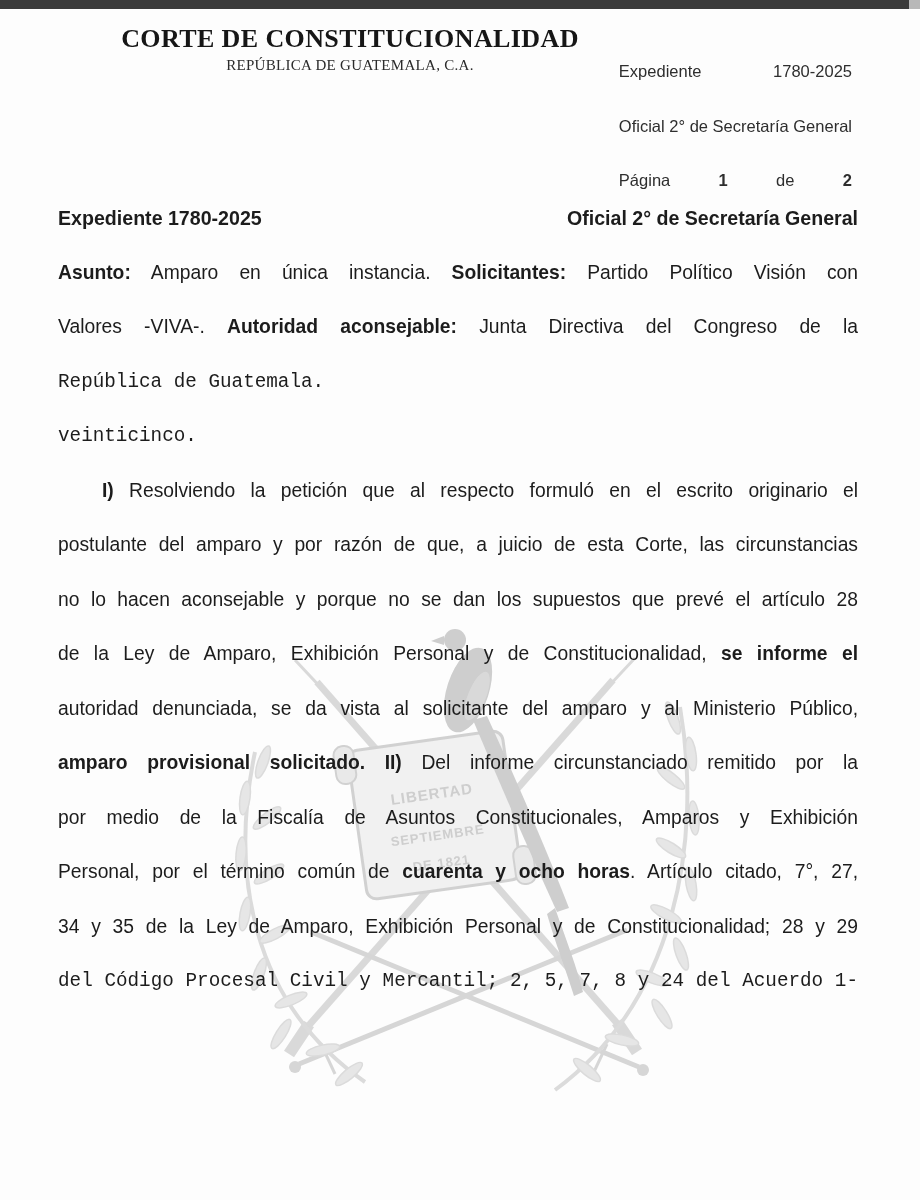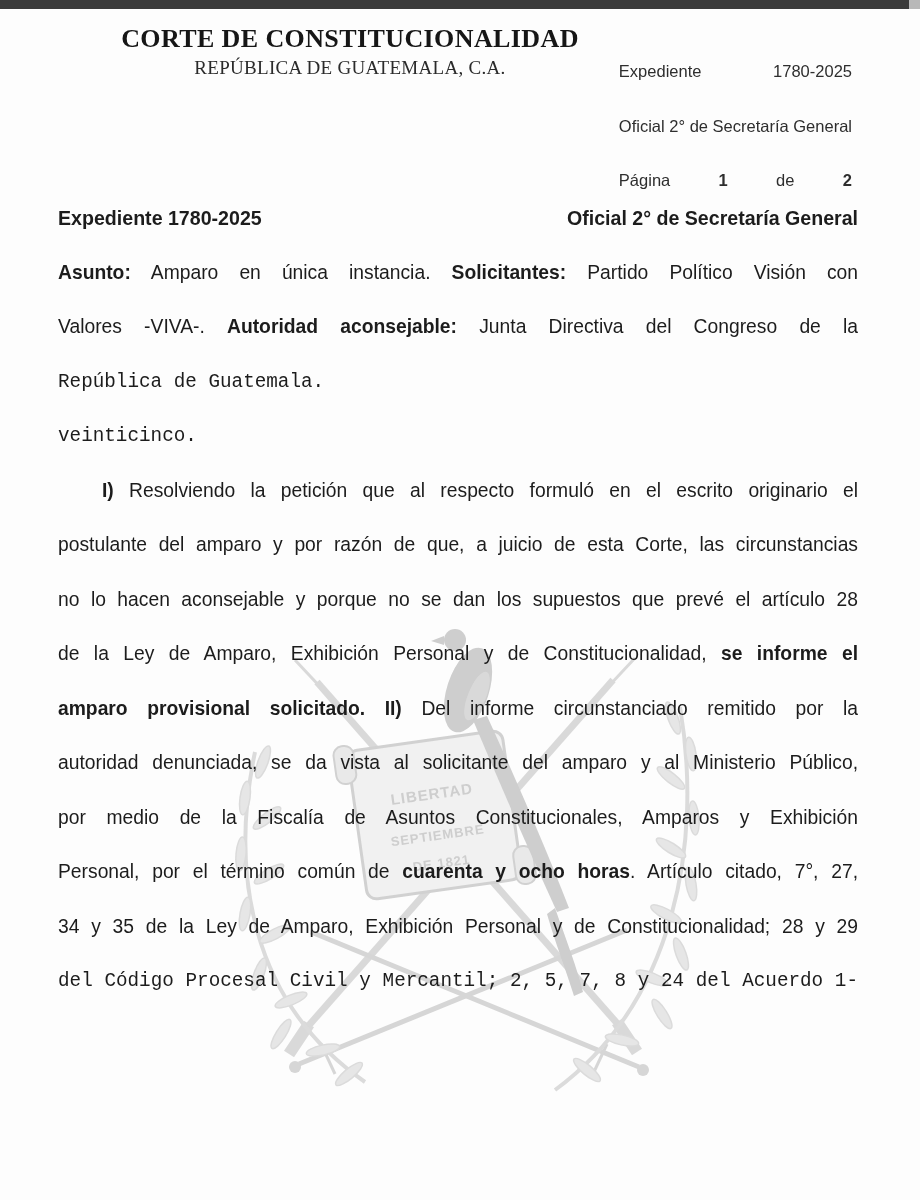--- a/index.html
+++ b/index.html
@@ -27,21 +27,21 @@
   }
   .letterhead-title {
     font-family:"Liberation Serif", serif;
     font-weight:bold;
     font-size:26px;
     letter-spacing:0.4px;
     color:#161616;
   }
   .letterhead-subtitle {
     font-family:"Liberation Serif", serif;
-    font-size:19px;
+    font-size:15px;
     letter-spacing:0.3px;
     color:#2b2b2b;
     margin-top:3px;
   }
   .case-info {
     position:absolute; top:59px; right:68px;
     text-align:right;
     font-size:16.5px;
     line-height:25.5px;
     color:#2e2e2e;
@@ -182,21 +182,21 @@
         <div class="line"><span>República de Guatemala.</span></div>
       </div>
       <div class="para">
         <div class="line"><span>veinticinco.</span></div>
       </div>
       <div class="para indent-first">
         <div class="line"><span class="b">I)</span><span> Resolviendo la petición que al respecto formuló en el escrito originario el</span></div>
         <div class="line"><span>postulante del amparo y por razón de que, a juicio de esta Corte, las circunstancias</span></div>
         <div class="line"><span>no lo hacen aconsejable y porque no se dan los supuestos que prevé el artículo 28</span></div>
         <div class="line"><span>de la Ley de Amparo, Exhibición Personal y de Constitucionalidad, </span><span class="b">se informe el</span></div>
+        <div class="line"><span>autoridad denunciada, se da vista al solicitante del amparo y al Ministerio Público,</span></div>
         <div class="line"><span class="b">amparo provisional solicitado. II)</span><span> Del informe circunstanciado remitido por la</span></div>
-        <div class="line"><span>autoridad denunciada, se da vista al solicitante del amparo y al Ministerio Público,</span></div>
         <div class="line"><span>por medio de la Fiscalía de Asuntos Constitucionales, Amparos y Exhibición</span></div>
         <div class="line"><span>Personal, por el término común de </span><span class="b">cuarenta y ocho horas</span><span>. Artículo citado, 7°, 27,</span></div>
         <div class="line"><span>34 y 35 de la Ley de Amparo, Exhibición Personal y de Constitucionalidad; 28 y 29</span></div>
         <div class="line"><span>del Código Procesal Civil y Mercantil; 2, 5, 7, 8 y 24 del Acuerdo 1-2013, de la Corte</span></div>
       </div>
     </div>
 </div>
 
 </body></html>

